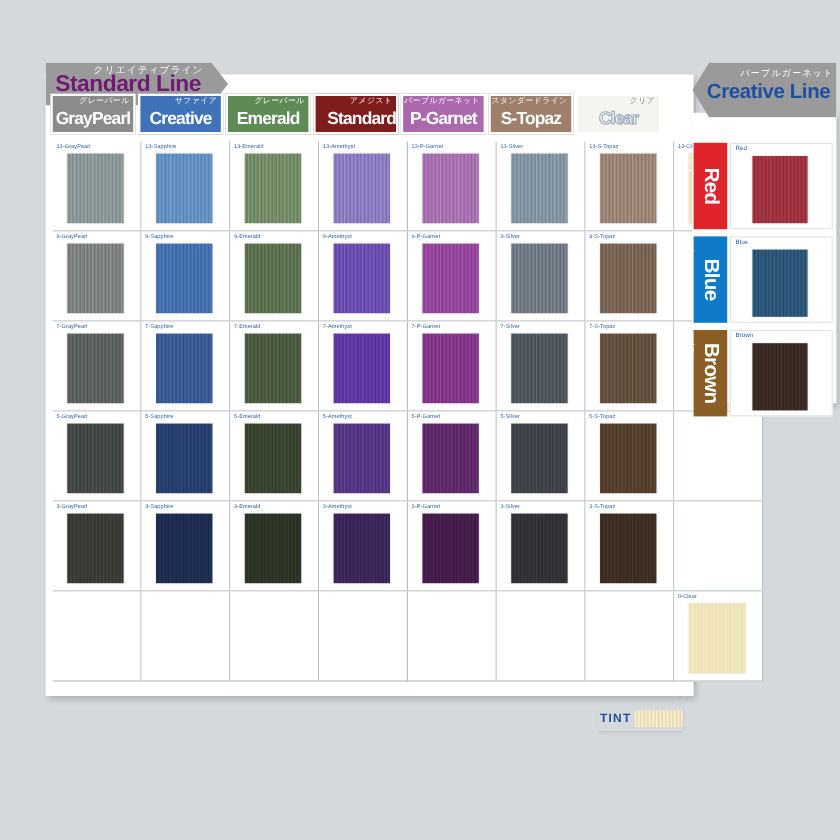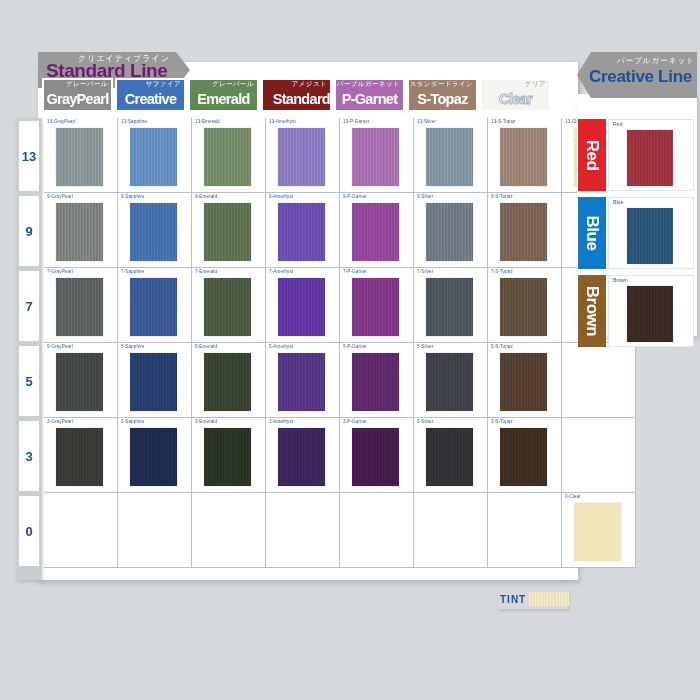--- a/index.html
+++ b/index.html
@@ -214,28 +214,20 @@
       <div class="hcell" style="background: rgb(157, 127, 108);">
         <div class="jp">スタンダードライン</div>
         <div class="en">S-Topaz</div>
       </div>
       <div class="hcell clear" style="background: rgb(244, 244, 240);">
         <div class="jp">クリア</div>
         <div class="en">Clear</div>
       </div>
     </div>
 
-  <div class="rail" id="rail">
-      <div class="rail-cell" style="top: 3px;">13</div>
-      <div class="rail-cell" style="top: 78px;">9</div>
-      <div class="rail-cell" style="top: 153px;">7</div>
-      <div class="rail-cell" style="top: 228px;">5</div>
-      <div class="rail-cell" style="top: 303px;">3</div>
-      <div class="rail-cell" style="top: 378px;">0</div>
-    </div>
 
   <div class="grid" id="grid">
       <div class="gcell" style="left: 0px; top: 0px;">
         <div class="lbl">13-GrayPearl</div>
         <div class="swatch" style="background-color: rgb(138, 150, 152);"></div>
       </div>
       <div class="gcell" style="left: 74px; top: 0px;">
         <div class="lbl">13-Sapphire</div>
         <div class="swatch" style="background-color: rgb(99, 144, 192);"></div>
       </div>

